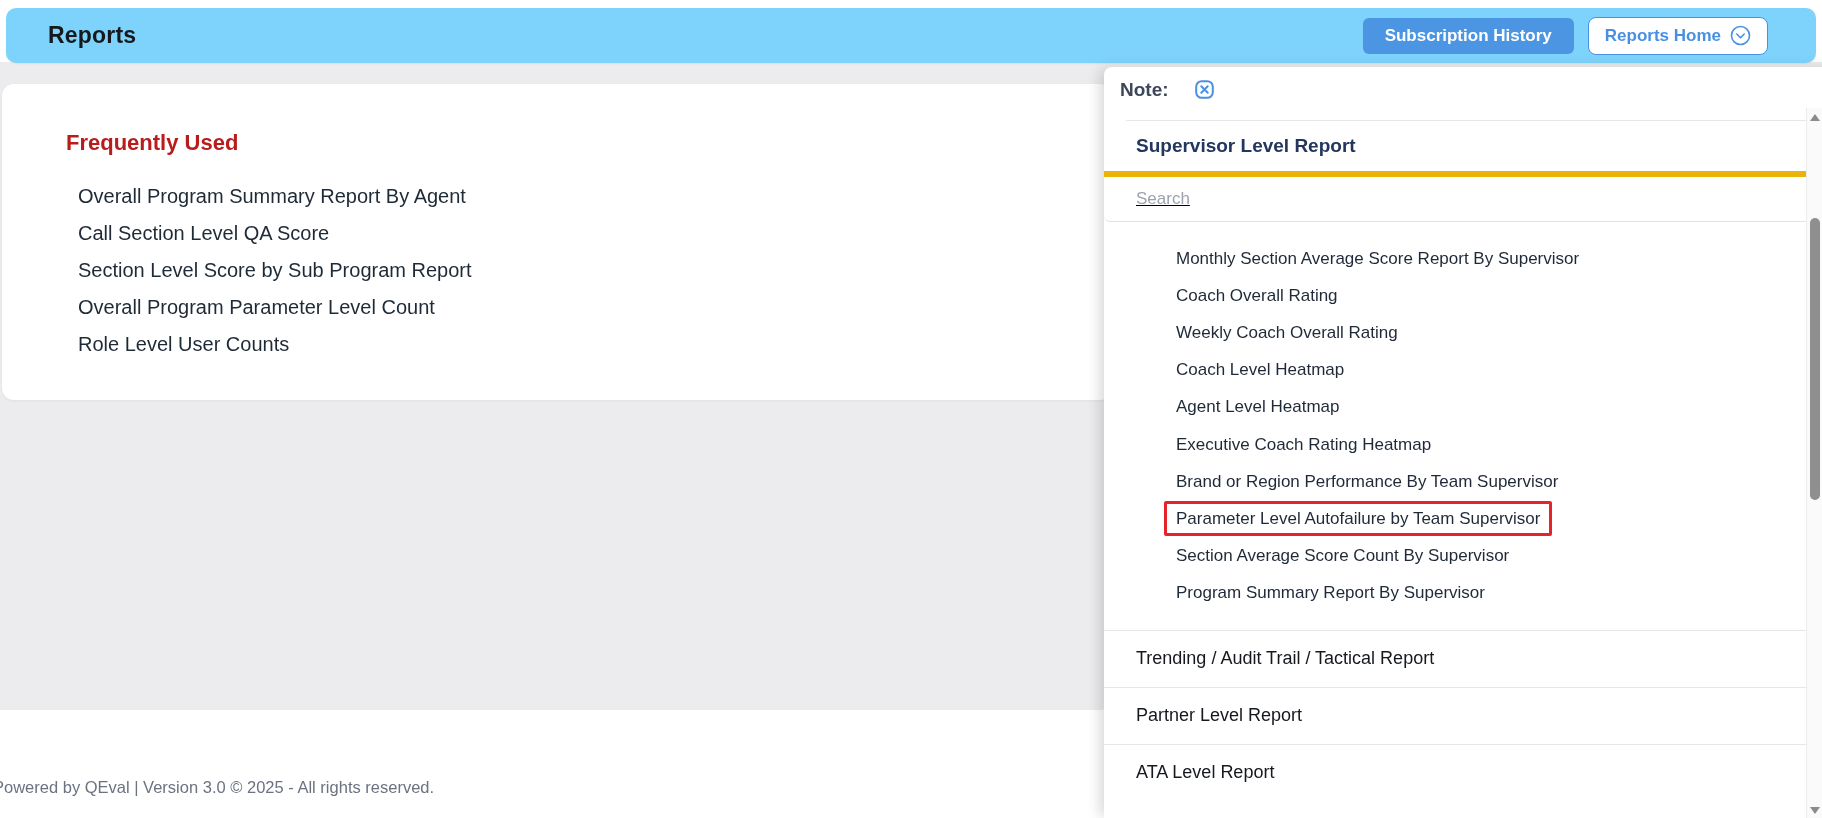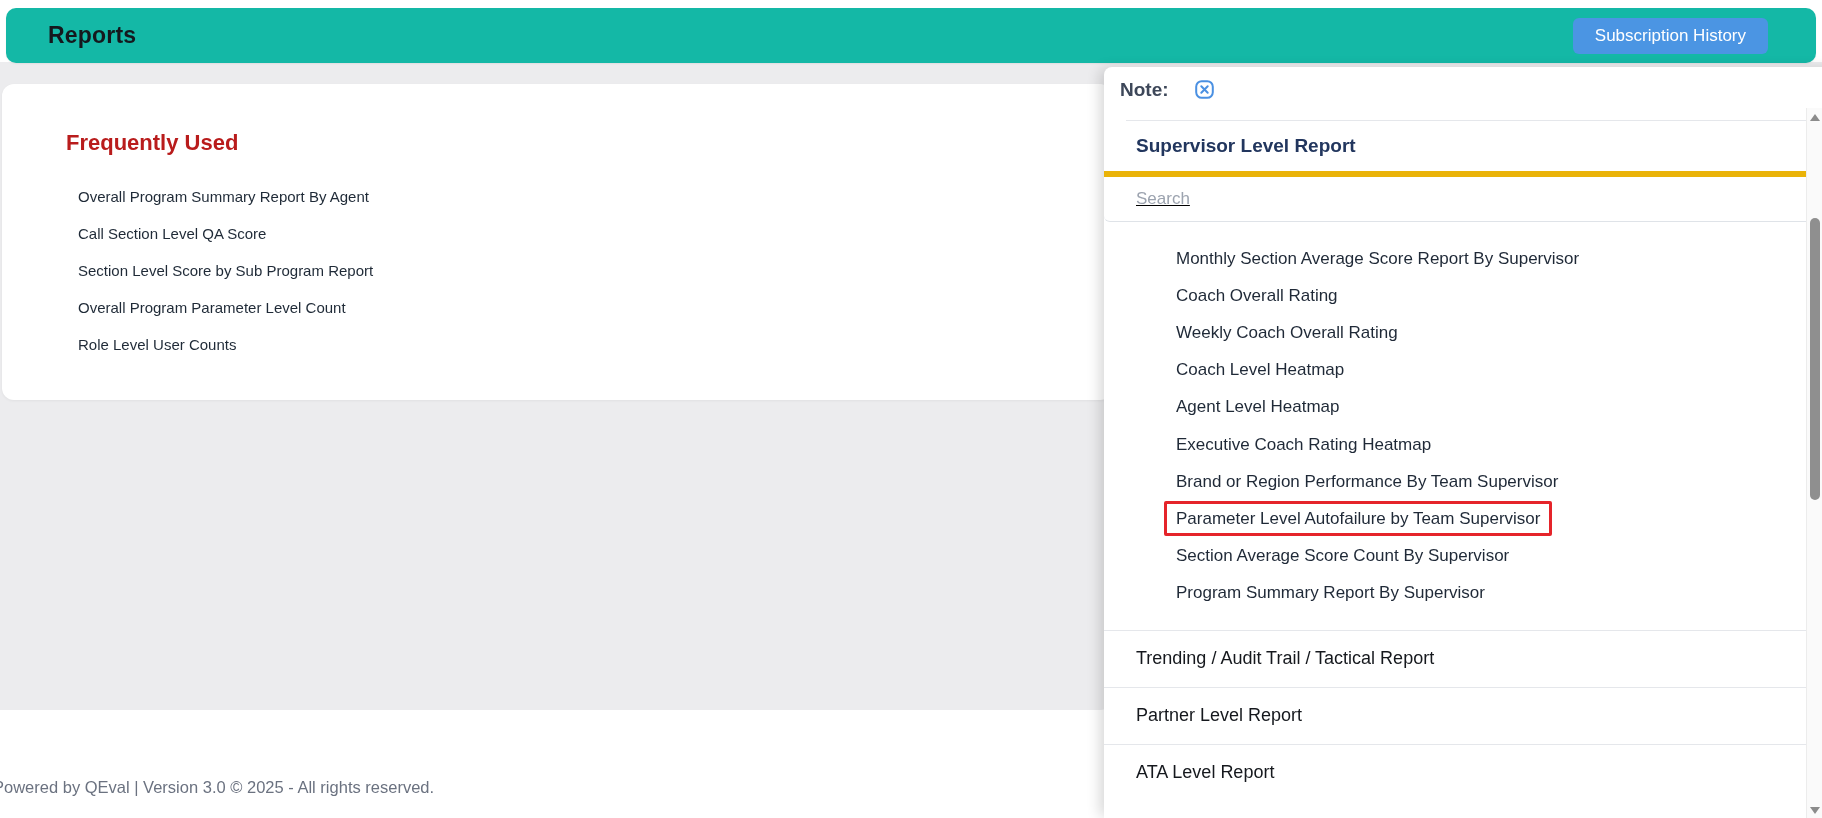--- a/index.html
+++ b/index.html
@@ -7,39 +7,39 @@
     font-family:"Liberation Sans", sans-serif; }
   .page { position:relative; width:1822px; height:818px; background:#ffffff; }
 
   
   .gray-band { position:absolute; left:0; top:62px; width:1112px; height:648px;
     background:#ececee; border-radius:0 0 12px 0; }
   .gray-strip { position:absolute; left:1112px; top:62px; width:710px; height:10px; background:#ececee; }
 
   
   .header-card { position:absolute; left:6px; top:8px; width:1810px; height:55px;
-    background:#14b8a6; border-radius:10px; box-shadow:0 1px 2px rgba(0,0,0,0.06);
+    background:#7dd3fc; border-radius:10px; box-shadow:0 1px 2px rgba(0,0,0,0.06);
     display:flex; align-items:center; justify-content:space-between; padding:0 24px 0 42px; }
   .page-title { font-size:23px; font-weight:600; color:#15181d; letter-spacing:0.2px; }
   .header-actions { display:flex; align-items:center; gap:14px; margin-right:24px; }
   .btn-primary { height:36px; padding:0 22px; background:#4b95e3; color:#ffffff;
-    border:none; border-radius:6px; font-size:17px; font-weight:400; cursor:pointer;
+    border:none; border-radius:6px; font-size:17px; font-weight:700; cursor:pointer;
     font-family:"Liberation Sans", sans-serif; }
   .btn-outline { height:38px; padding:0 16px; background:#ffffff; color:#4a90e2;
     border:1.5px solid #4a90e2; border-radius:8px; font-size:17px; font-weight:600;
     display:flex; align-items:center; gap:9px; cursor:pointer;
     font-family:"Liberation Sans", sans-serif; }
 
   
   .freq-card { position:absolute; left:2px; top:84px; width:1110px; height:316px;
     background:#ffffff; border-radius:12px; box-shadow:0 1px 3px rgba(0,0,0,0.05); }
   .freq-title { position:absolute; left:66px; top:130px; font-size:22px; font-weight:600; color:#b91c1c; }
   .freq-list { position:absolute; left:0; top:178px; width:1000px; list-style:none; }
   .freq-item { height:37px; display:flex; align-items:center; padding-left:78px;
-    font-size:15px; color:#1f2a37; cursor:pointer; }
+    font-size:20px; color:#1f2a37; cursor:pointer; }
 
   
   .footer { position:absolute; left:-7px; top:778px; font-size:16.5px; color:#6b7280; white-space:nowrap; }
 
   
   .drawer { position:absolute; left:1104px; top:67px; width:846px; height:751px;
     background:#ffffff; border-radius:8px 0 0 0;
     box-shadow:-6px 0 14px -2px rgba(0,0,0,0.16); }
   .note-row { height:45px; display:flex; align-items:center; padding:0 14px 0 16px; }
   .note-label { font-size:19px; font-weight:600; color:#3d4759; margin-right:26px; }
@@ -85,20 +85,29 @@
 
 <div class="page">
 
   <div class="gray-band"></div>
   <div class="gray-strip"></div>
 
   <div class="header-card">
     <div class="page-title">Reports</div>
     <div class="header-actions">
       <button class="btn-primary">Subscription History</button>
+      <button class="btn-outline">
+        <span>Reports Home</span>
+        <span style="display:flex;">
+          <svg width="21" height="21" viewBox="0 0 21 21">
+            <circle cx="10.5" cy="10.5" r="9" fill="none" stroke="#4a90e2" stroke-width="1.6"></circle>
+            <polyline points="6.8,9 10.5,12.8 14.2,9" fill="none" stroke="#4a90e2" stroke-width="1.6" stroke-linecap="round" stroke-linejoin="round"></polyline>
+          </svg>
+        </span>
+      </button>
     </div>
   </div>
 
   <div class="freq-card"></div>
   <div class="freq-title">Frequently Used</div>
   <ul class="freq-list">
     <li class="freq-item">Overall Program Summary Report By Agent</li>
     <li class="freq-item">Call Section Level QA Score</li>
     <li class="freq-item">Section Level Score by Sub Program Report</li>
     <li class="freq-item">Overall Program Parameter Level Count</li>

